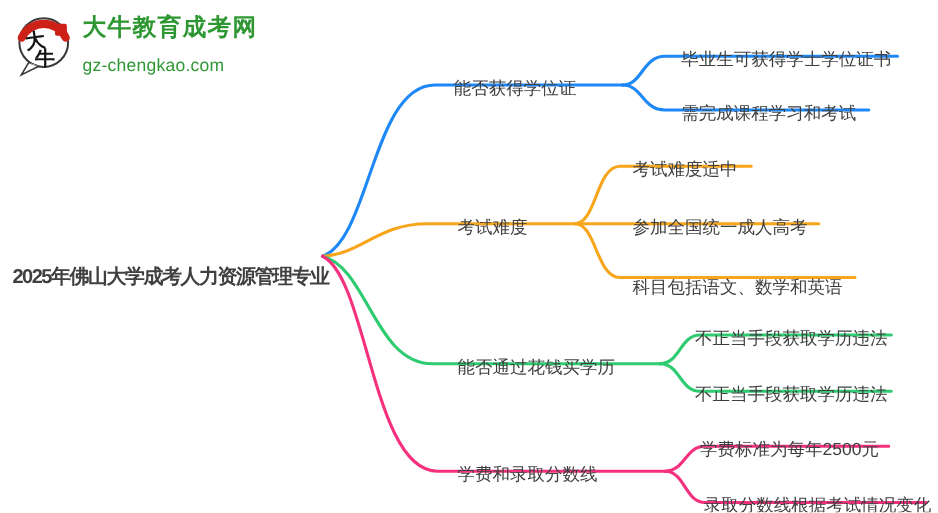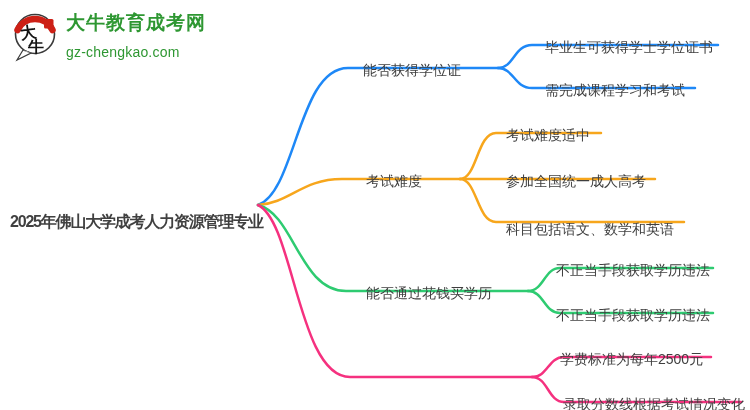--- a/index.html
+++ b/index.html
@@ -59,20 +59,21 @@
       <span class="logo-title" style="color:#2e9732;">大牛教育成考网</span>
       <span class="logo-sub" style="color:#2e9732;">gz-chengkao.com</span>
     </div>
   </div>
 
   <div class="node center-node" style="left:10px;top:196px;">2025年佛山大学成考人力资源管理专业</div>
 
   <div class="node" style="left:363px;top:46px;">能否获得学位证</div>
   <div class="node" style="left:366px;top:157px;">考试难度</div>
   <div class="node" style="left:366px;top:269px;">能否通过花钱买学历</div>
+  <div class="node" style="left:366px;top:355px;">学费和录取分数线</div>
 
   <div class="node" style="left:545px;top:23px;">毕业生可获得学士学位证书</div>
   <div class="node" style="left:545px;top:66px;">需完成课程学习和考试</div>
 
   <div class="node" style="left:506px;top:111px;">考试难度适中</div>
   <div class="node" style="left:506px;top:157px;">参加全国统一成人高考</div>
   <div class="node" style="left:506px;top:205px;">科目包括语文、数学和英语</div>
 
   <div class="node" style="left:556px;top:246px;">不正当手段获取学历违法</div>
   <div class="node" style="left:556px;top:291px;">不正当手段获取学历违法</div>

